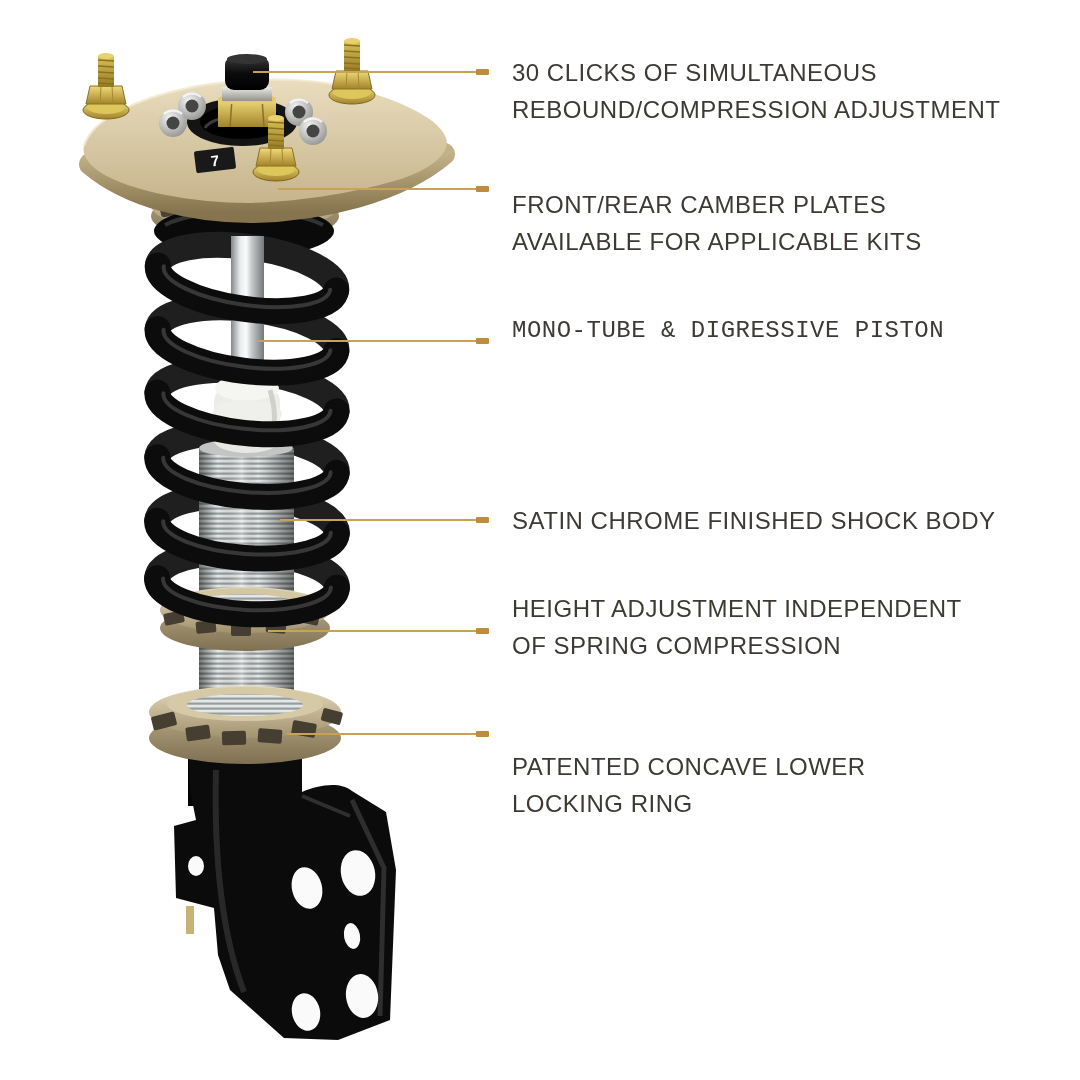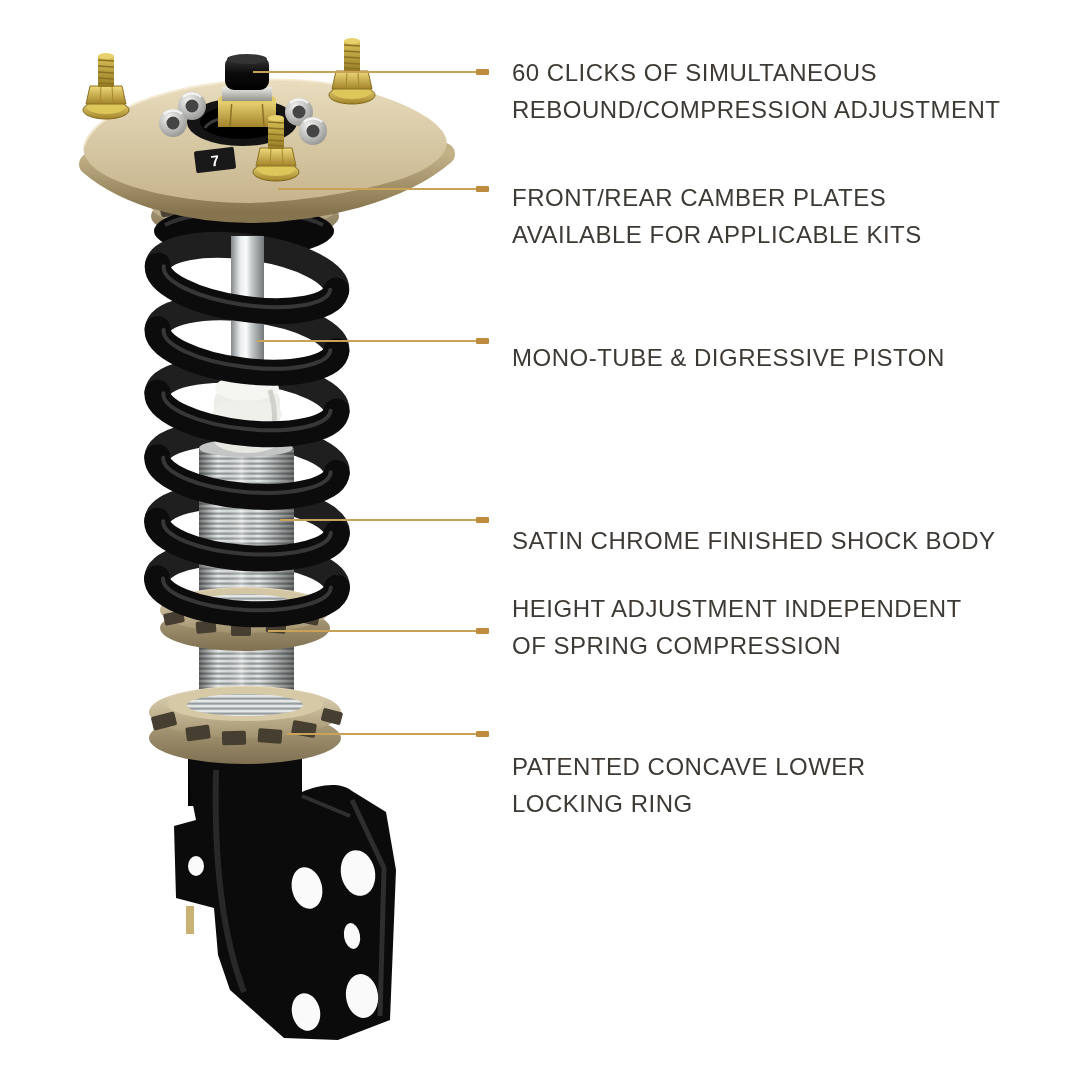--- a/index.html
+++ b/index.html
@@ -256,44 +256,44 @@
         <path d="M163 527 A 84 27 0 0 0 331 527" transform="rotate(4 247 527)"></path>
         <path d="M163 583 A 84 27 0 0 0 331 583" transform="rotate(3 247 583)"></path>
       </g>
     </g>
   </svg>
 
   <div>
     <div class="callout-line" style="left:253px;top:71px;width:236px;">
         <span class="dash"></span>
       </div>
-    <div class="callout-label" style="top:54px;">60 CLICKS OF SIMULTANEOUS
+    <div class="callout-label" style="top:54px;">30 CLICKS OF SIMULTANEOUS
 REBOUND/COMPRESSION ADJUSTMENT</div>
   </div>
 
   <div>
     <div class="callout-line" style="left:278px;top:188px;width:211px;">
         <span class="dash"></span>
       </div>
-    <div class="callout-label" style="top:179px;">FRONT/REAR CAMBER PLATES
+    <div class="callout-label" style="top:186px;">FRONT/REAR CAMBER PLATES
 AVAILABLE FOR APPLICABLE KITS</div>
   </div>
 
   <div>
     <div class="callout-line" style="left:257px;top:340px;width:232px;">
         <span class="dash"></span>
       </div>
-    <div class="callout-label" style="top:339px;">MONO-TUBE &amp; DIGRESSIVE PISTON</div>
+    <div class="callout-label" style="top:312px;font-family:Liberation Mono, monospace;">MONO-TUBE &amp; DIGRESSIVE PISTON</div>
   </div>
 
   <div>
     <div class="callout-line" style="left:280px;top:519px;width:209px;">
         <span class="dash"></span>
       </div>
-    <div class="callout-label" style="top:502px;margin-top:20px;">SATIN CHROME FINISHED SHOCK BODY</div>
+    <div class="callout-label" style="top:502px;">SATIN CHROME FINISHED SHOCK BODY</div>
   </div>
 
   <div>
     <div class="callout-line" style="left:268px;top:630px;width:221px;">
         <span class="dash"></span>
       </div>
     <div class="callout-label" style="top:590px;">HEIGHT ADJUSTMENT INDEPENDENT
 OF SPRING COMPRESSION</div>
   </div>
 

